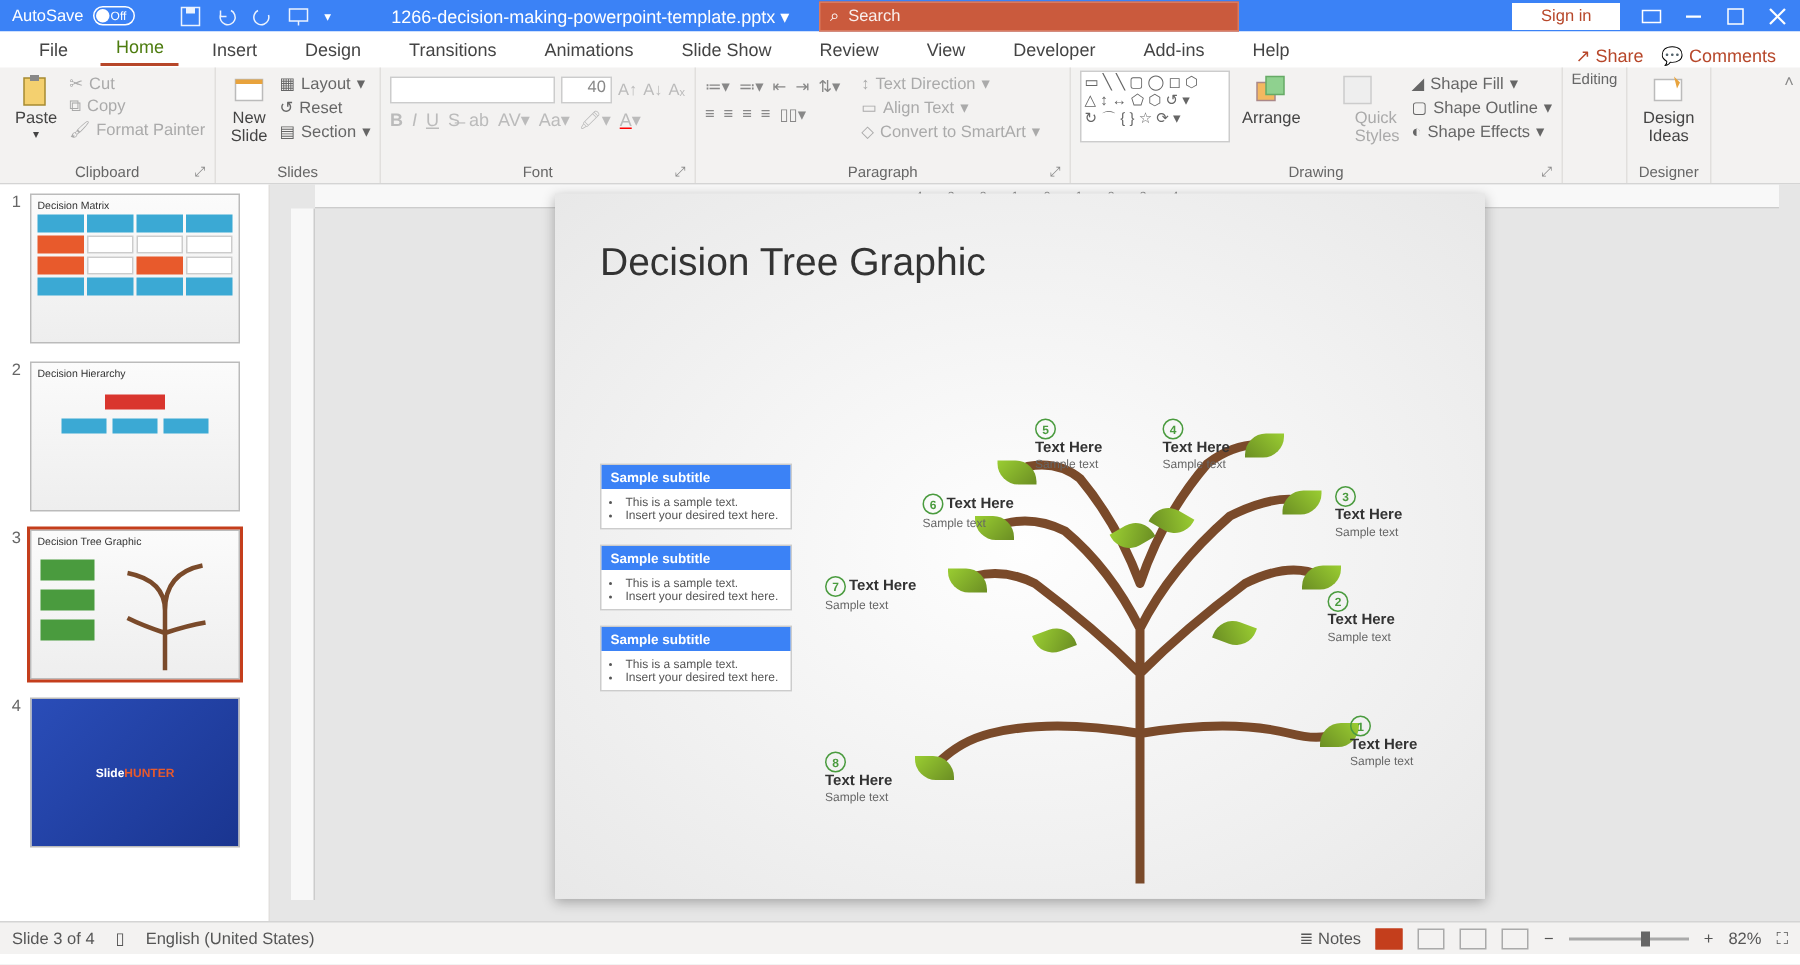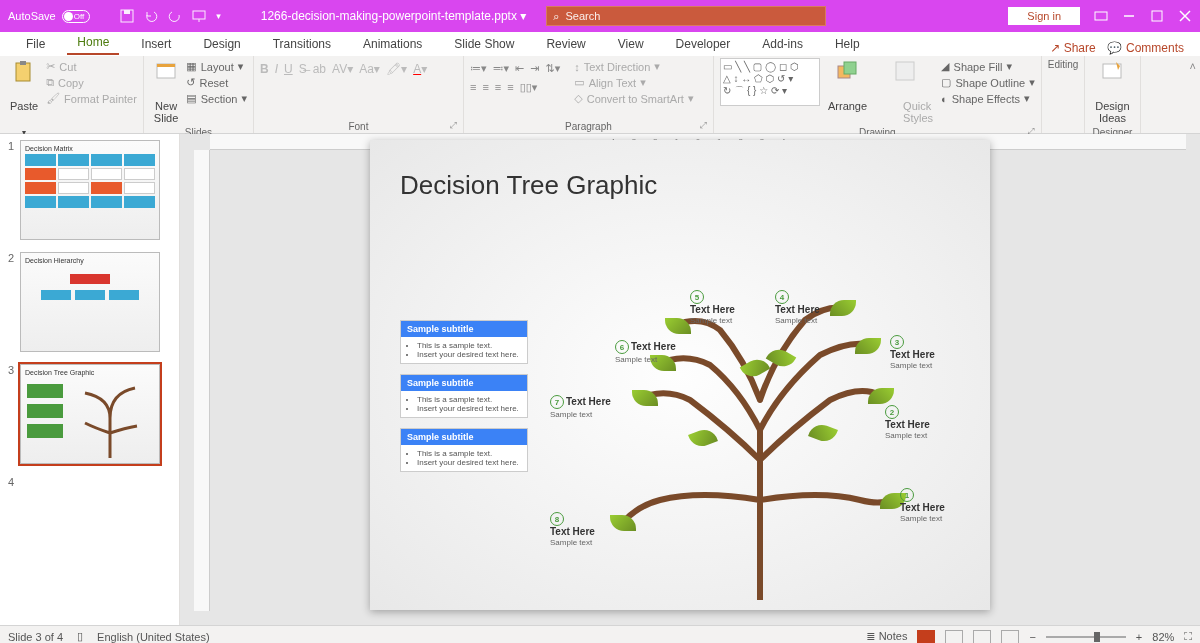--- a/index.html
+++ b/index.html
@@ -1,19 +1,19 @@
 <!DOCTYPE html>
 <html><head>
 <meta charset="utf-8">
 <style>
 * { margin:0; padding:0; box-sizing:border-box; font-family:"Segoe UI",sans-serif; }
 body { background:#fff; width:1200px; height:643px; overflow:hidden; font-size:12px; color:#333; }
 
 
-.titlebar { height:32px; background:#d946ef; display:flex; align-items:center; color:#fff; font-size:11px; }
+.titlebar { height:21px; background:#3b82f6; display:flex; align-items:center; color:#fff; font-size:11px; }
 .titlebar .autosave { margin-left:8px; display:flex; align-items:center; gap:6px; }
 .toggle { width:28px; height:13px; border:1px solid #fff; border-radius:7px; position:relative; }
 .toggle::after { content:""; width:9px; height:9px; background:#fff; border-radius:50%; position:absolute; left:1px; top:1px; }
 .qat { display:flex; gap:10px; margin-left:14px; align-items:center; }
 .qat .ic { width:14px; height:14px; opacity:.9; }
 .filename { flex:0 0 auto; margin-left:40px; margin-right:20px; font-size:12px; }
 .searchbox { flex:0 0 280px; height:20px; background:#ca5a3d; border:1px solid #d97a60; display:flex; align-items:center; padding:0 6px; gap:6px; font-size:11px; }
 .tb-right { margin-left:auto; display:flex; align-items:center; gap:14px; padding-right:8px; }
 .signin { background:#fff; color:#b7472a; padding:1px 19px; font-size:11px; height:18px; display:flex; align-items:center; }
 .winbtn { width:14px; height:14px; display:flex; align-items:center; justify-content:center; }
@@ -23,21 +23,21 @@
 .menutabs .tab { padding:4px 10px; cursor:default; }
 .menutabs .tab.active { color:#4d7c0f; border-bottom:2px solid #b7472a; }
 .menutabs .right { margin-left:auto; display:flex; gap:12px; color:#b7472a; }
 
 
 .ribbon { height:78px; background:#f3f2f1; border-bottom:1px solid #d4d4d4; display:flex; font-size:11px; color:#444; }
 .group { border-right:1px solid #e1dfdd; padding:2px 6px 0 6px; display:flex; flex-direction:column; }
 .group .body { flex:1; display:flex; align-items:flex-start; gap:4px; }
 .group .label { text-align:center; font-size:10px; color:#666; padding:1px 0; position:relative; }
 .group .label .dlg { position:absolute; right:0; top:0; font-size:9px; color:#888; }
-.bigbtn { display:flex; flex-direction:column; align-items:center; gap:16px; padding:2px 4px; }
+.bigbtn { display:flex; flex-direction:column; align-items:center; gap:0; padding:2px 4px; }
 .bigbtn .ic { width:24px; height:24px; }
 .smallrow { display:flex; flex-direction:column; gap:3px; align-items:flex-start; padding-top:2px; }
 .smallrow .row { display:flex; align-items:center; gap:4px; font-size:11px; color:#666; }
 .smallrow .row.dis { color:#aaa; }
 .ic { display:inline-block; }
 .fontgroup { display:flex; flex-direction:column; gap:4px; padding-top:4px; color:#bbb; }
 .fontgroup .r1 { display:flex; gap:4px; align-items:center; }
 .fontgroup .r2 { display:flex; gap:6px; align-items:center; font-size:12px; }
 .fontsel { width:110px; height:18px; border:1px solid #ccc; background:#fff; }
 .sizesel { width:34px; height:18px; border:1px solid #ccc; background:#fff; text-align:right; padding-right:3px; font-size:11px; color:#888; }
@@ -219,20 +219,27 @@
           </div>
         <div class="row"><span>▤</span><span>Section</span> ▾</div>
       </div>
     </div>
     <div class="label">Slides</div>
   </div>
 
   <div class="group" style="min-width:210px;">
     <div class="body">
         <div class="fontgroup">
+      <div class="r1">
+        <div class="fontsel"></div>
+        <div class="sizesel">40</div>
+        <span>A↑</span>
+        <span>A↓</span>
+        <span>Aₓ</span>
+      </div>
       <div class="r2">
         <span><b>B</b></span>
         <span><i>I</i></span>
         <span><u>U</u></span>
         <span>S̶</span>
         <span>ab</span>
         <span>AV▾</span>
         <span>Aa▾</span>
         <span>🖍▾</span>
         <span><u style="text-decoration-color:red;">A</u>▾</span>
@@ -370,20 +377,23 @@
           <div style="position:absolute;left:2px;top:26px;width:36px;height:14px;background:#4a9b3e;"></div>
           <div style="position:absolute;left:2px;top:46px;width:36px;height:14px;background:#4a9b3e;"></div>
           <svg style="position:absolute;left:40px;top:0;" width="90" height="80">
               <path d="M45 80 L45 40 Q45 20 20 15 M45 40 Q45 15 70 10 M45 55 Q30 50 20 45 M45 55 Q60 50 72 48" stroke="#7a4a2a" stroke-width="3" fill="none"></path>
             </svg>
         </div>
       </div>
       </div>
     <div class="thumbwrap">
         <div class="num">4</div>
+      <div class="thumb" style="background:linear-gradient(135deg,#2a4db8,#1a3590);display:flex;align-items:center;justify-content:center;">
+        <div style="color:#fff;font-size:8px;"><b style="color:#fff;">Slide</b><b style="color:#e85a2c;">HUNTER</b></div>
+      </div>
       </div>
   </div>
 
   <div class="editor">
     <div class="hruler">· · 4 · · · 3 · · · 2 · · · 1 · · · 0 · · · 1 · · · 2 · · · 3 · · · 4 · ·</div>
     <div class="vruler"></div>
 
     <div class="slide">
       <h1>Decision Tree Graphic</h1>
 

